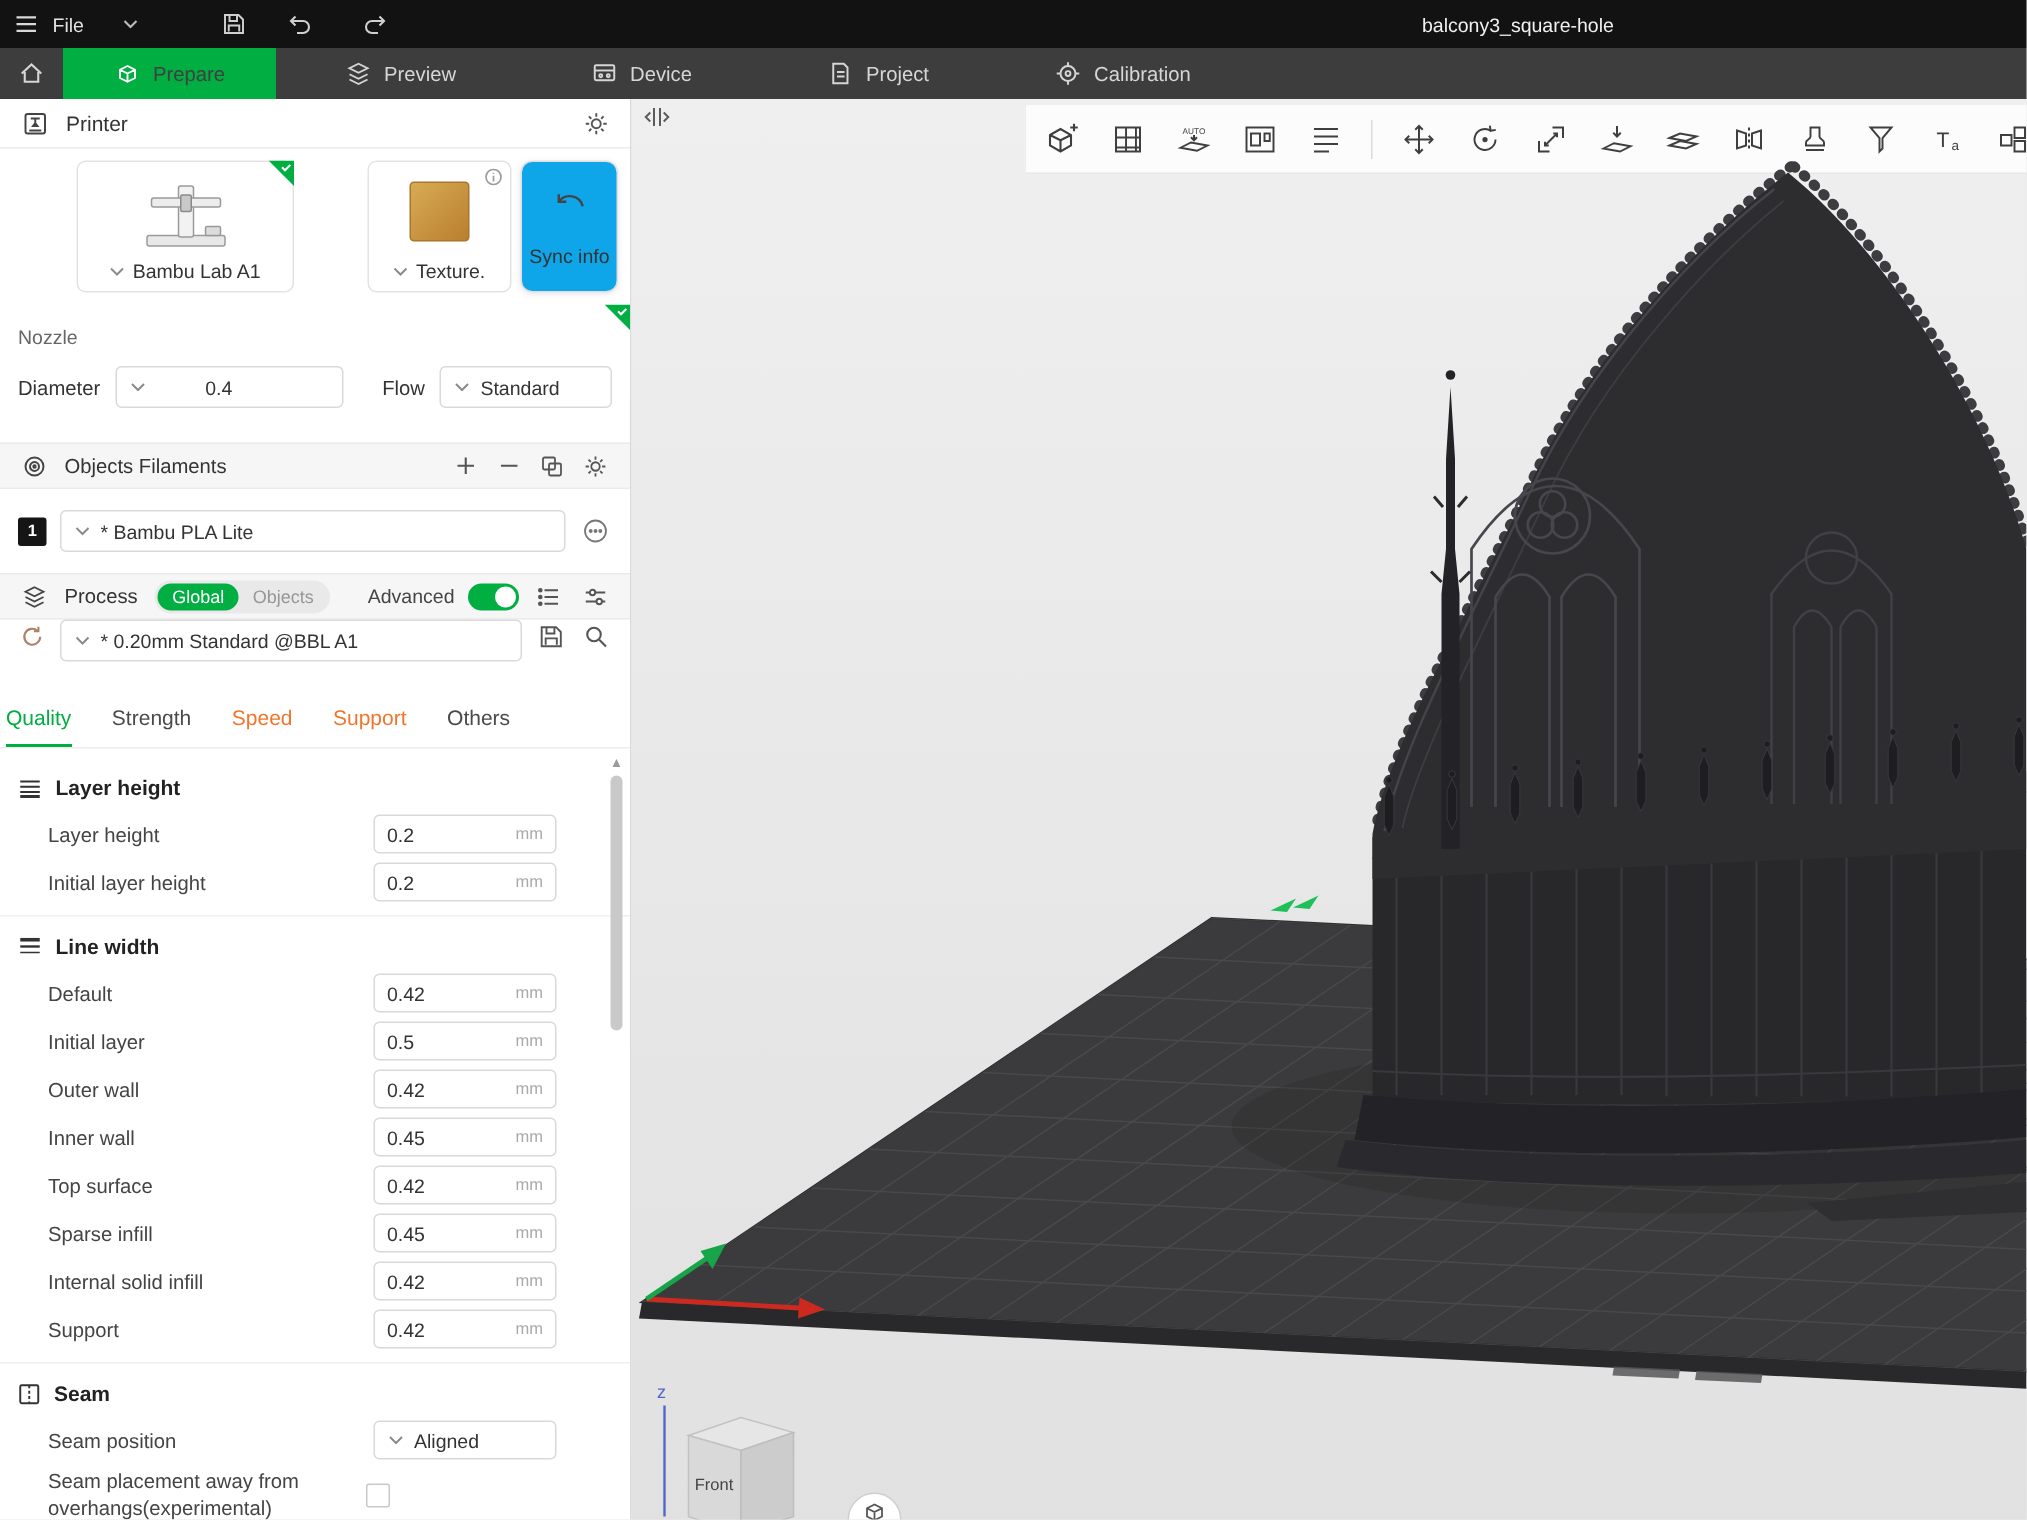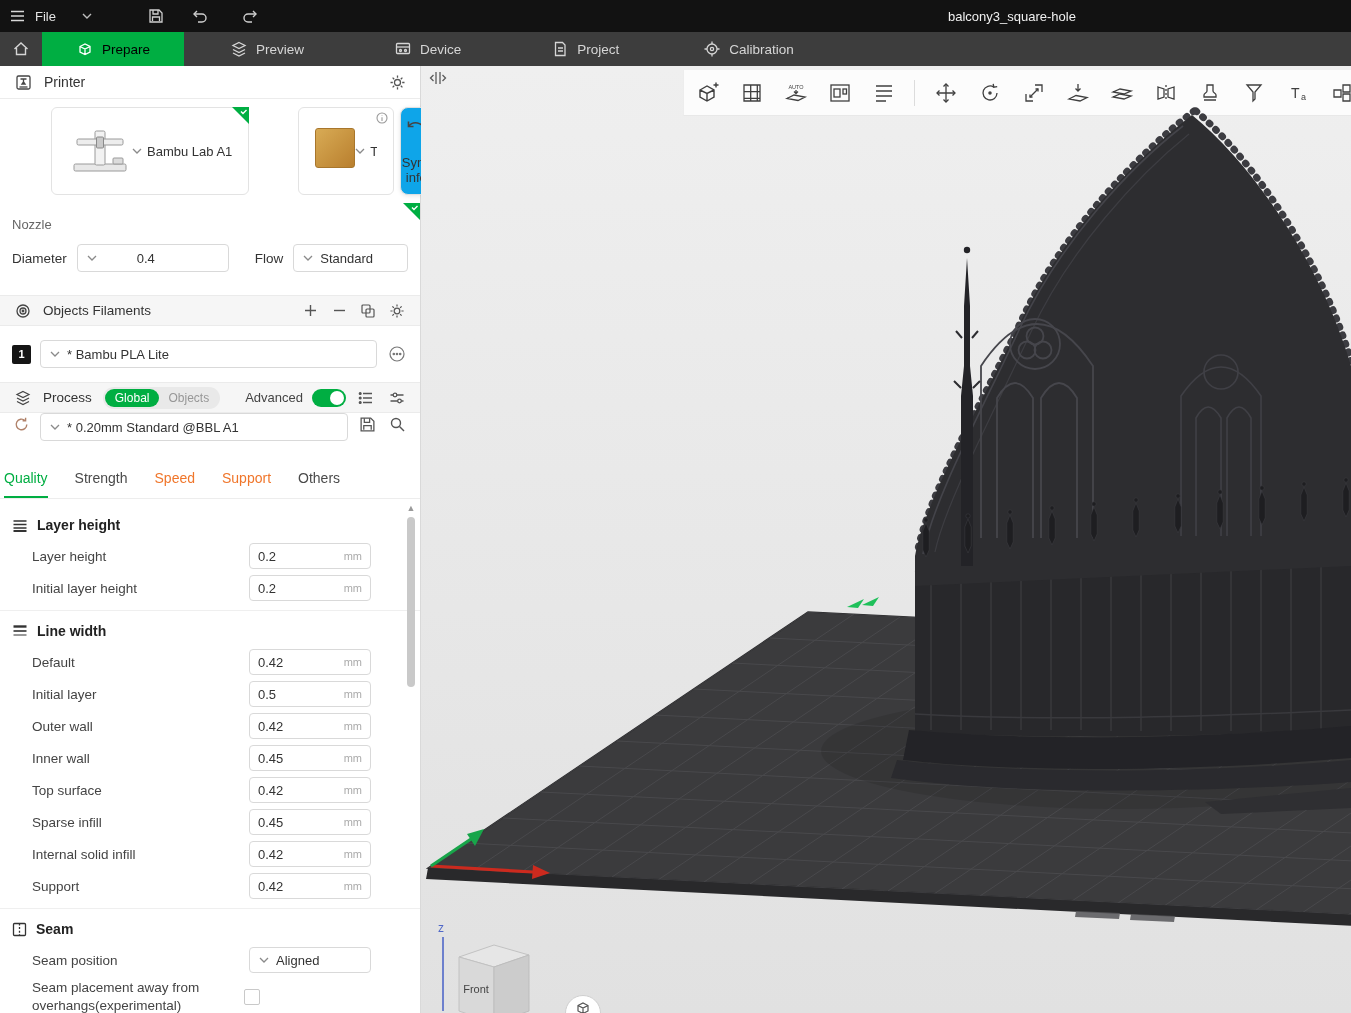--- a/index.html
+++ b/index.html
@@ -14,36 +14,36 @@
   .tb-file { font-size:13px; color:#e3e3e3; padding:0 4px; cursor:pointer; }
   .tb-title { position:absolute; left:948px; top:0; height:32px; display:flex;
     align-items:center; color:#f0f0f0; font-size:13px; }
 
   
   .tabbar { position:absolute; left:0; top:32px; width:1351px; height:34px;
     background:#3d3d3d; display:flex; align-items:stretch; }
   .home-tab { width:42px; display:flex; align-items:center; justify-content:center; cursor:pointer; }
   .ntab { display:flex; align-items:center; gap:8px; padding:0 22px; color:#d6d6d6;
     font-size:13.5px; cursor:pointer; }
-  .ntab.active { background:#00ae42; color:#000000; padding:0 34px; }
+  .ntab.active { background:#00ae42; color:#404040; padding:0 34px; }
   .ntab .ticon { display:flex; }
   .gap24{margin-left:24px;} .gap46{margin-left:46px;} .gap40{margin-left:40px;}
 
   
   .panel { position:absolute; left:0; top:66px; width:421px; bottom:0;
     background:#ffffff; border-right:1px solid #d9d9d9; display:flex; flex-direction:column; }
   .panel-header { height:33px; display:flex; align-items:center; gap:10px;
     padding:0 12px; border-bottom:1px solid #ececec; }
   .panel-header .ph-title { font-size:14px; color:#333; flex:1; }
   .icon-btn { display:inline-flex; align-items:center; justify-content:center;
     width:22px; height:22px; color:#555; cursor:pointer; }
 
   .cards { display:flex; gap:6px; padding:8px; height:104px; }
   .card { position:relative; border:1px solid #e3e3e3; border-radius:6px; background:#fff;
-    display:flex; align-items:center; justify-content:flex-end;
+    display:flex; flex-direction:column; align-items:center; justify-content:flex-end;
     padding:6px 16px; cursor:pointer;margin-left:43px; }
   .card.printer-card { width:206px; }
   .card.plate-card { width:96px; }
   .card-label { display:flex; align-items:center; gap:5px; font-size:13px; color:#333;
     white-space:nowrap; overflow:hidden; max-width:100%; }
   .card-img { flex:1; display:flex; align-items:center; justify-content:center; }
   .plate-thumb { width:40px; height:40px; border-radius:3px; border:1px solid #a8762c;
     background:linear-gradient(135deg,#d8ab55,#b97f2e); margin-bottom:6px; }
   .sync-btn { width:99px; border:1px solid #e0e0e0; border-radius:8px; background:#0ea5e9;
     box-shadow:0 1px 4px rgba(0,0,0,.10); display:flex; flex-direction:column;

